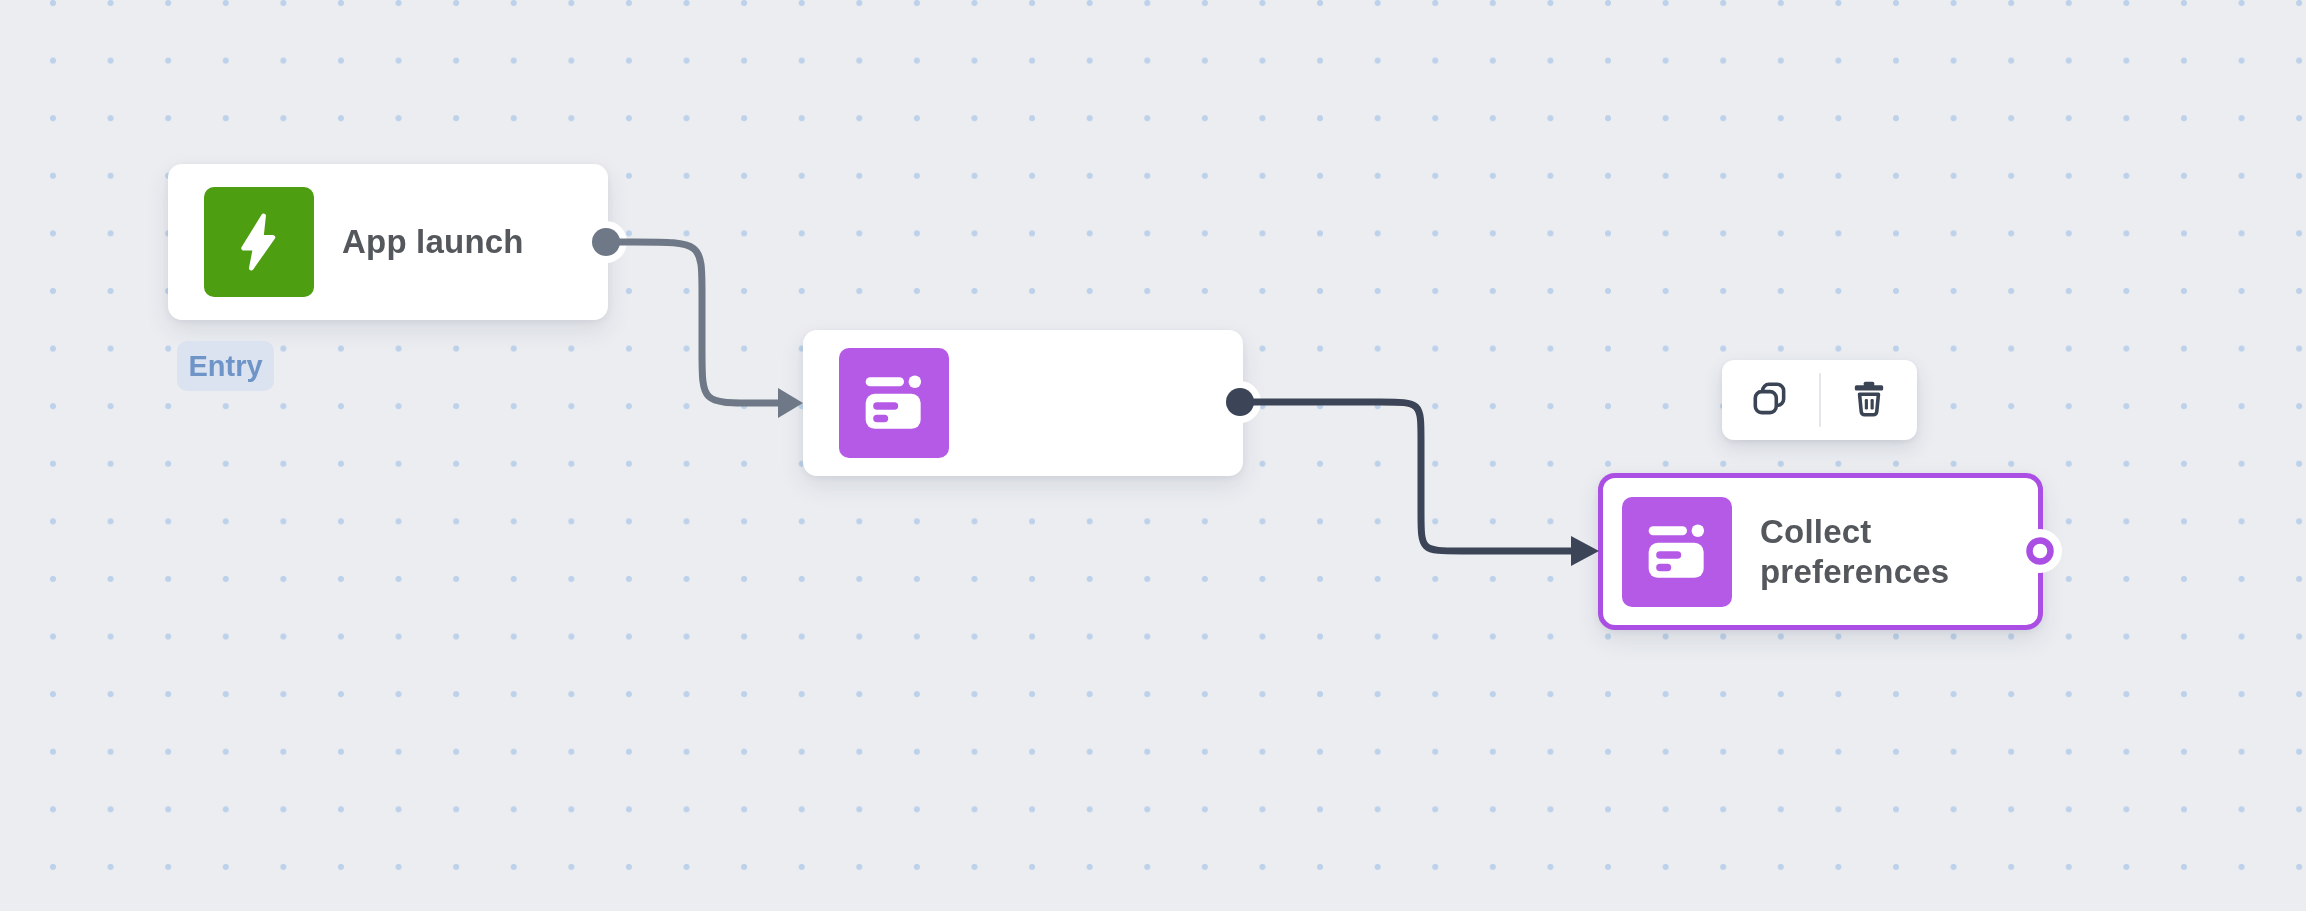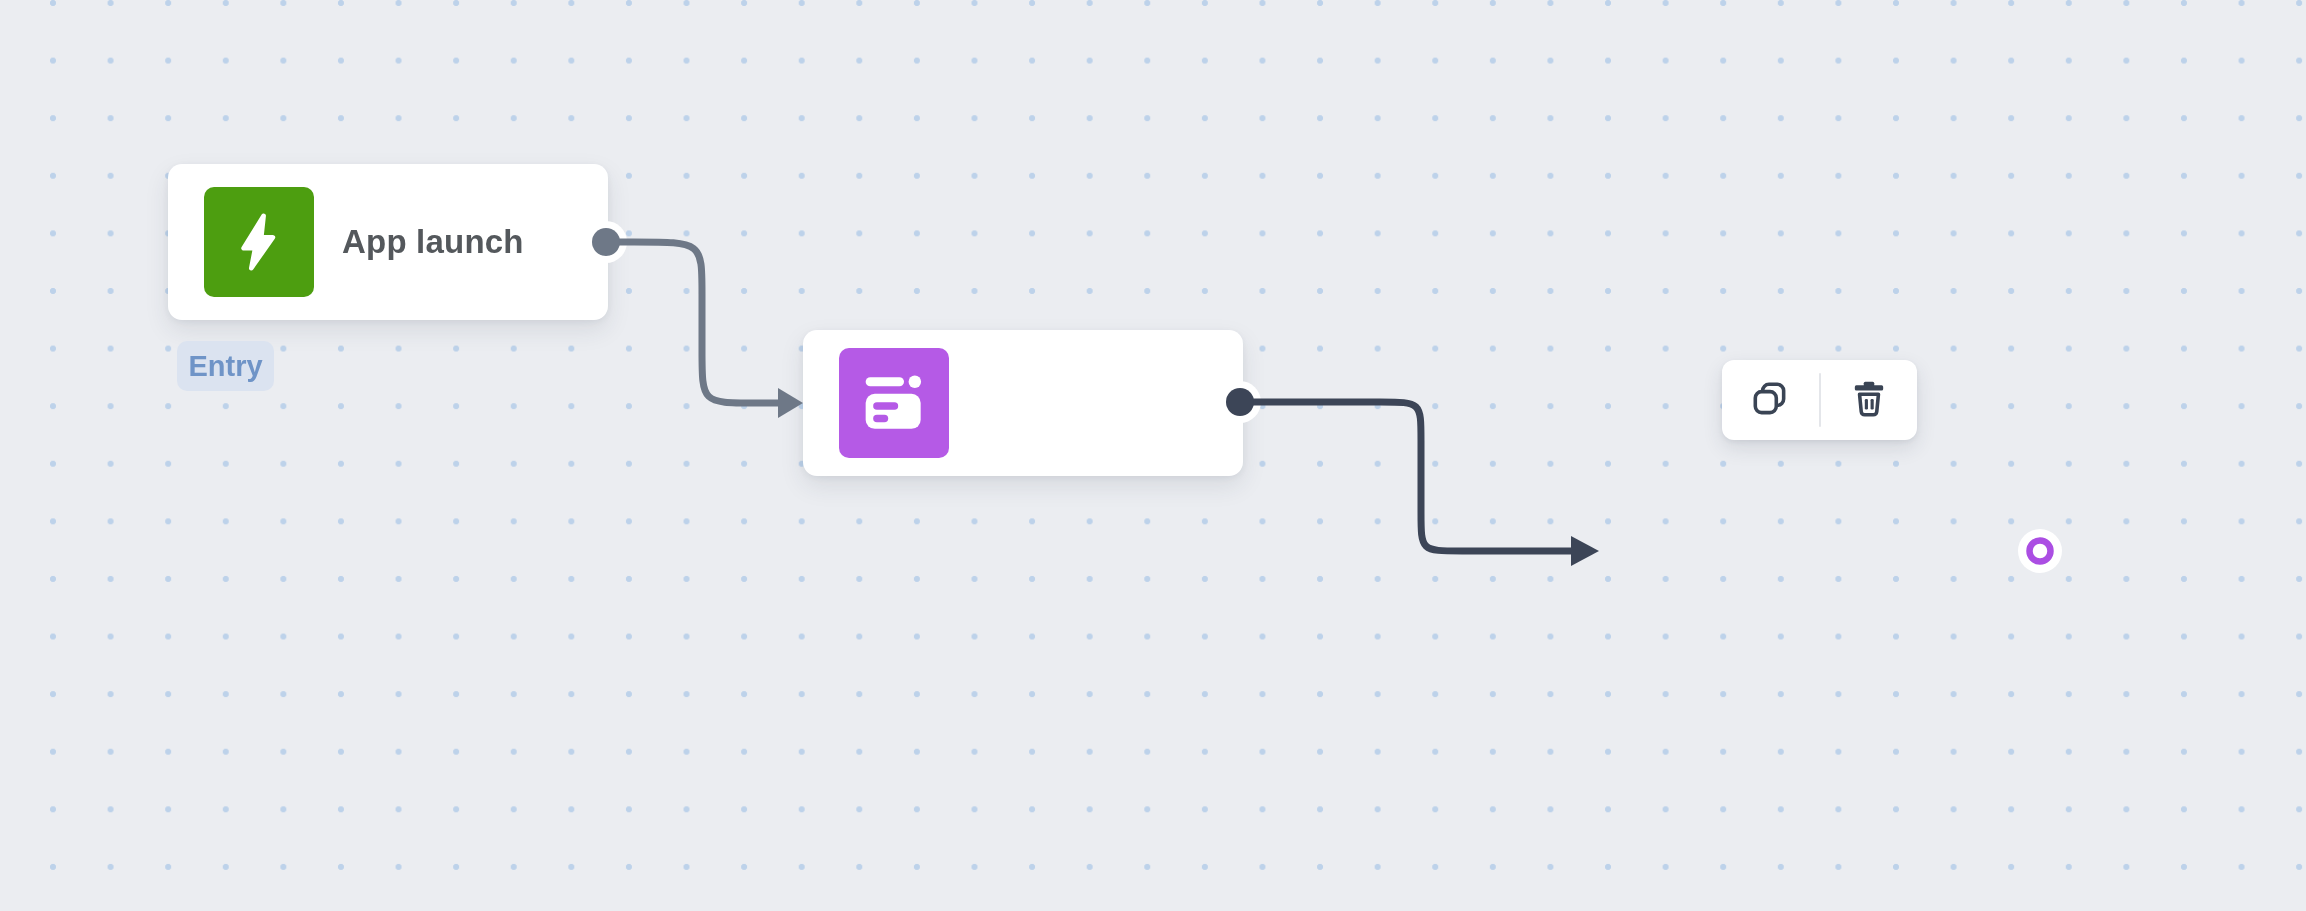--- a/index.html
+++ b/index.html
@@ -80,20 +80,32 @@
       <svg width="80" height="80" viewBox="0 0 48 48">
         <rect x="7" y="8.5" width="23" height="5.5" rx="2.75" fill="#ffffff"></rect>
         <circle cx="36.5" cy="11.25" r="3.75" fill="#ffffff"></circle>
         <rect x="7" y="18.5" width="33" height="21" rx="5.5" fill="#ffffff"></rect>
         <rect x="11.5" y="23.5" width="15" height="4.5" rx="2.25" fill="#b55ae6"></rect>
         <rect x="11.5" y="31" width="9" height="4.5" rx="2.25" fill="#b55ae6"></rect>
       </svg>
     </div>
   </div>
 
+  <div class="node selected" style="left:1598px; top:473px; width:445px; height:157px;">
+    <div class="node-icon purple">
+      <svg width="80" height="80" viewBox="0 0 48 48">
+        <rect x="7" y="8.5" width="23" height="5.5" rx="2.75" fill="#ffffff"></rect>
+        <circle cx="36.5" cy="11.25" r="3.75" fill="#ffffff"></circle>
+        <rect x="7" y="18.5" width="33" height="21" rx="5.5" fill="#ffffff"></rect>
+        <rect x="11.5" y="23.5" width="15" height="4.5" rx="2.25" fill="#b55ae6"></rect>
+        <rect x="11.5" y="31" width="9" height="4.5" rx="2.25" fill="#b55ae6"></rect>
+      </svg>
+    </div>
+    <div class="node-label">Collect preferences</div>
+  </div>
 
   <svg class="edge-layer" width="2306" height="911" viewBox="0 0 2306 911">
 
     <circle cx="606" cy="242" r="21" fill="#ffffff"></circle>
     <circle cx="1240" cy="402" r="21" fill="#ffffff"></circle>
     <circle cx="2040" cy="551" r="22" fill="#ffffff"></circle>
 
     <path d="M 606 242 L 634 242 C 702 242 702 242 702 294 L 702 350 C 702 403 702 403 756 403 L 779 403" fill="none" stroke="#6e7887" stroke-width="7" stroke-linecap="round"></path>
     <polygon points="778,388 778,418 803,403" fill="#6e7887"></polygon>
 

